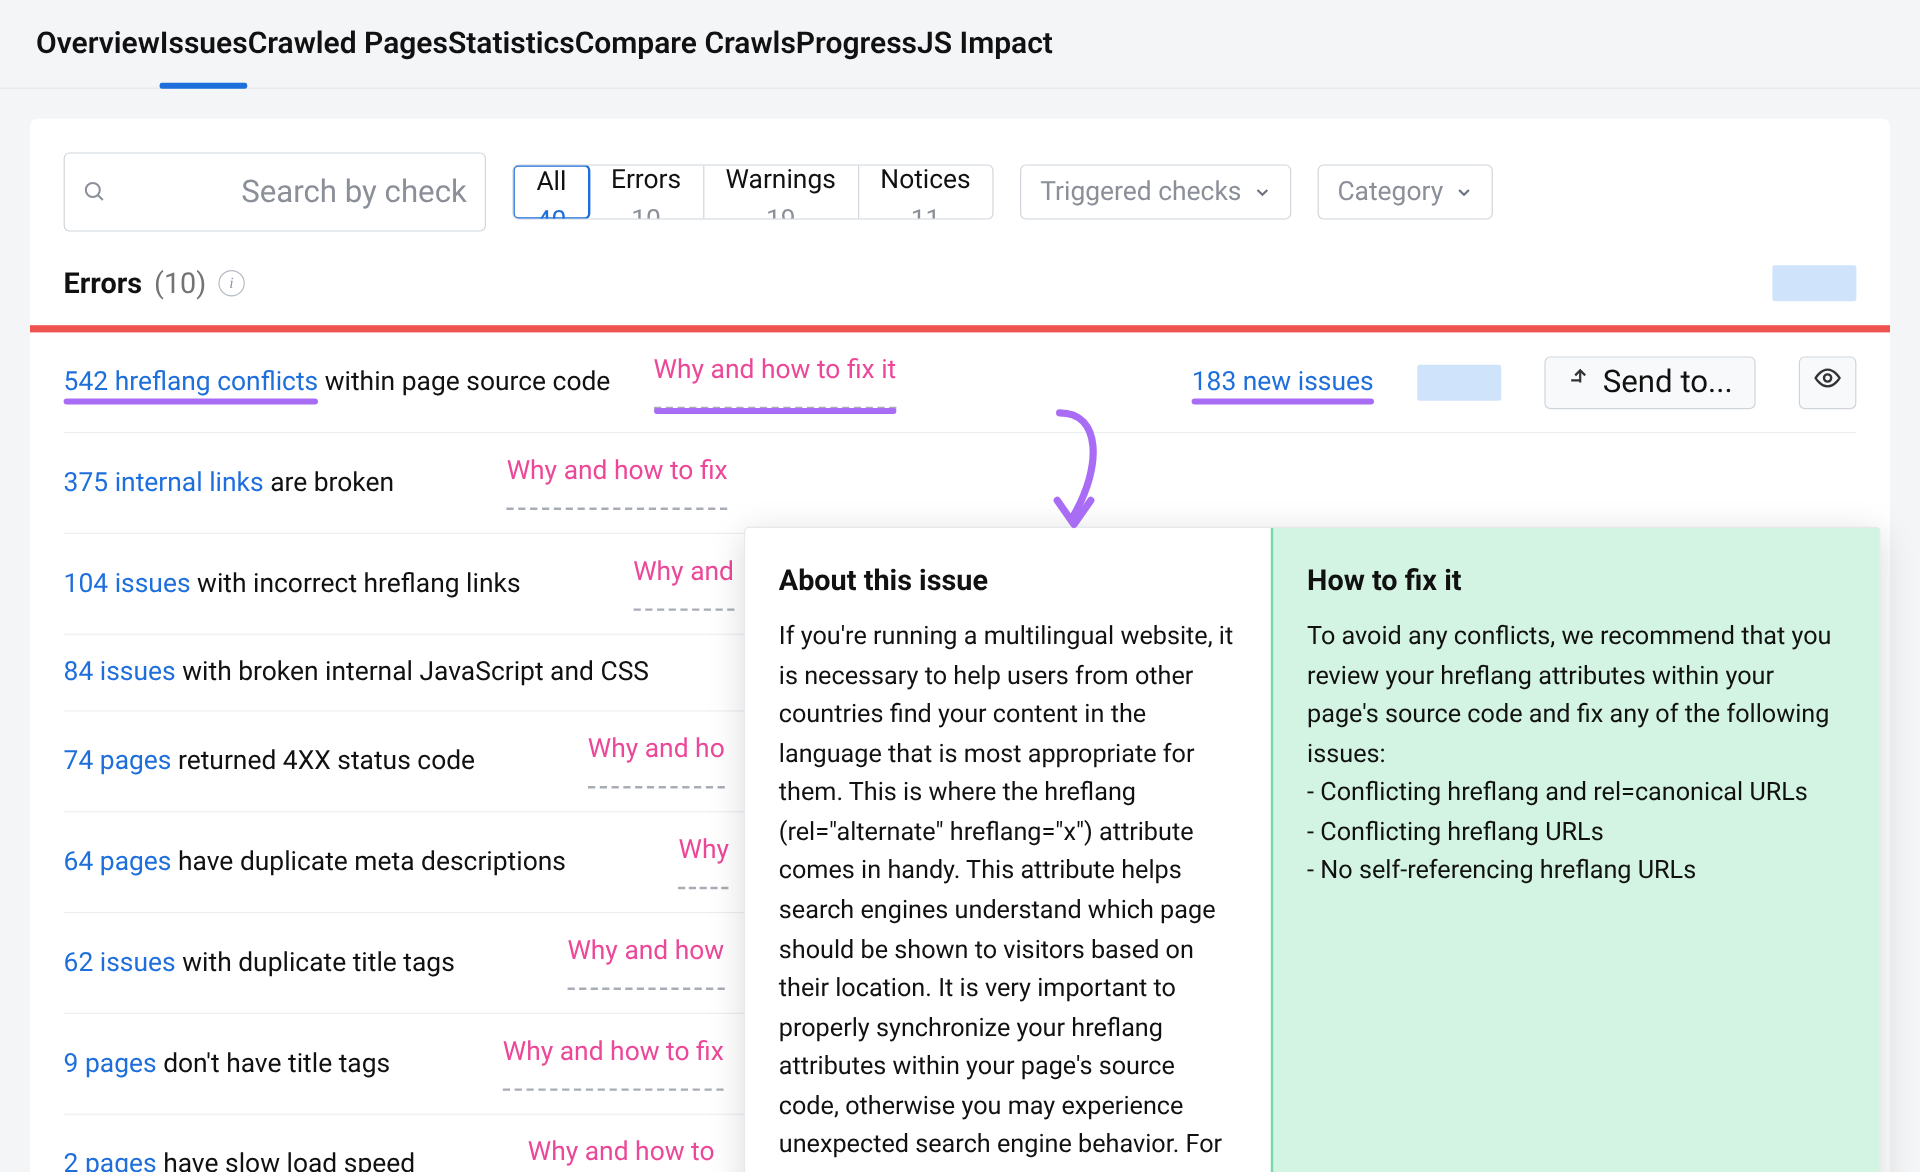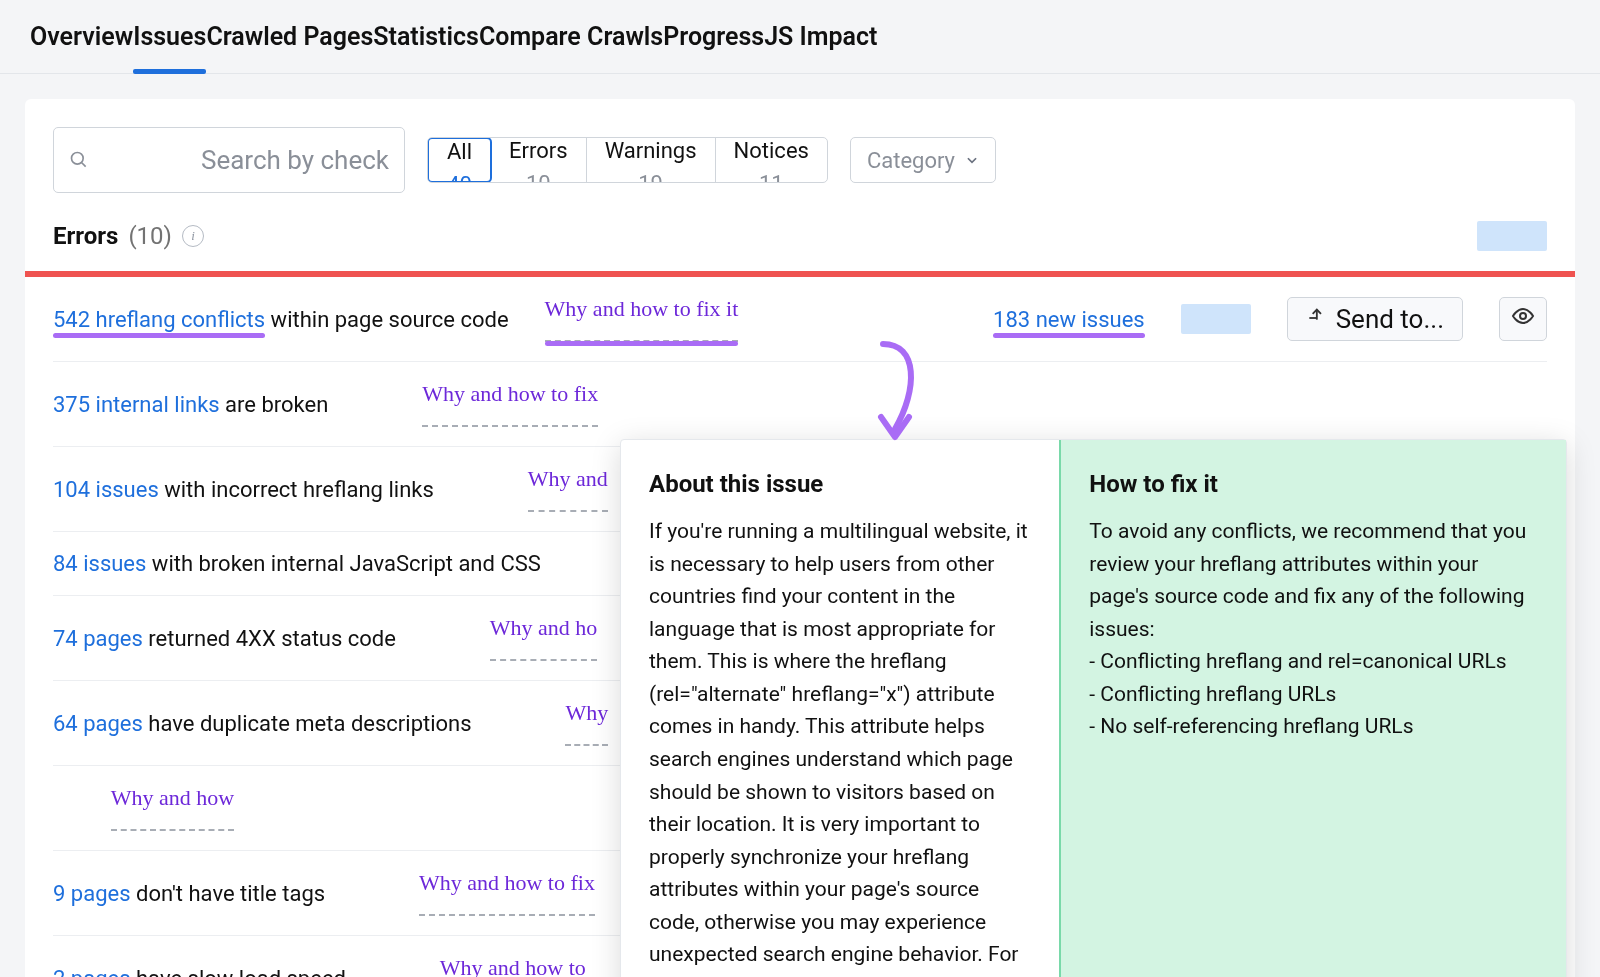--- a/index.html
+++ b/index.html
@@ -39,21 +39,21 @@
 
   .section-title{display:flex;align-items:center;gap:10px;font-size:24px;margin-top:28px;margin-bottom:20px;}
   .section-title b{font-weight:700;}
   .section-title .cnt{color:#737373;}
   .info-icon{width:20px;height:20px;border:1.5px solid #b5bbc4;border-radius:50%;display:flex;align-items:center;justify-content:center;font-family:"Georgia",serif;font-style:italic;font-size:13px;color:#8f96a2;}
 
   .redbar{height:6px;background:var(--red);margin:0 -28px;}
 
   .issue-row{display:flex;align-items:center;padding:19px 0;border-bottom:1px solid #eceef1;font-size:22px;gap:36px;}
   .issue-text .link{color:var(--blue);}
-  .why{color:#6d28d9;border-bottom:2px dashed var(--grey-dash);padding-bottom:18px;font-family:Liberation Serif, serif;}
+  .why{color:#ec4899;border-bottom:2px dashed var(--grey-dash);padding-bottom:18px;}
   .spacer{flex:1;}
   .newissues{color:var(--blue);}
   .btn{display:flex;align-items:center;gap:10px;border:1px solid var(--border);border-radius:5px;height:42px;padding:0 18px;font-size:26px;background:#f8f9fb;cursor:pointer;}
   .eye{width:46px;justify-content:center;padding:0;}
 
   .sparkline{width:70px;height:30px;background:#cfe4fb;border-radius:2px;}
 
   .underline-purple{position:relative;}
   .underline-purple::after{content:"";position:absolute;left:0;right:0;bottom:-6px;height:5px;background:var(--purple);border-radius:3px;}
 
@@ -112,20 +112,28 @@
       <div class="pill">
         <span>Warnings</span>
         <span class="cnt">19</span>
       </div>
       <div class="pill">
         <span>Notices</span>
         <span class="cnt">11</span>
       </div>
     </div>
 
+    <div class="dropdown">
+      <span>Triggered checks</span>
+      <span class="chev">
+        <svg width="14" height="14" viewBox="0 0 24 24" fill="none" stroke="#6b7280" stroke-width="3">
+            <polyline points="5 9 12 16 19 9"></polyline>
+          </svg>
+      </span>
+    </div>
 
     <div class="dropdown">
       <span>Category</span>
       <span class="chev">
         <svg width="14" height="14" viewBox="0 0 24 24" fill="none" stroke="#6b7280" stroke-width="3">
             <polyline points="5 9 12 16 19 9"></polyline>
           </svg>
       </span>
     </div>
   </div>
@@ -169,21 +177,21 @@
   </div>
 
   <div id="rows">
       <div class="issue-row truncate"><span class="issue-text"><span class="link">375 internal links</span><span> are broken</span></span>&nbsp;&nbsp;&nbsp;&nbsp;<span class="why">Why and how to fix</span></div>
       <div class="issue-row truncate"><span class="issue-text"><span class="link">104 issues</span><span> with incorrect hreflang links</span></span>&nbsp;&nbsp;&nbsp;&nbsp;<span class="why">Why and</span></div>
       <div class="issue-row truncate">
         <span class="issue-text"><span class="link">84 issues</span><span> with broken internal JavaScript and CSS</span></span>
       </div>
       <div class="issue-row truncate"><span class="issue-text"><span class="link">74 pages</span><span> returned 4XX status code</span></span>&nbsp;&nbsp;&nbsp;&nbsp;<span class="why">Why and ho</span></div>
       <div class="issue-row truncate"><span class="issue-text"><span class="link">64 pages</span><span> have duplicate meta descriptions</span></span>&nbsp;&nbsp;&nbsp;&nbsp;<span class="why">Why</span></div>
-      <div class="issue-row truncate">&nbsp;&nbsp;&nbsp;&nbsp;<span class="why">Why and how</span></div>
+      <div class="issue-row truncate"><span class="issue-text"><span class="link">62 issues</span><span> with duplicate title tags</span></span>&nbsp;&nbsp;&nbsp;&nbsp;<span class="why">Why and how</span></div>
       <div class="issue-row truncate"><span class="issue-text"><span class="link">9 pages</span><span> don't have title tags</span></span>&nbsp;&nbsp;&nbsp;&nbsp;<span class="why">Why and how to fix</span></div>
       <div class="issue-row truncate"><span class="issue-text"><span class="link">2 pages</span><span> have slow load speed</span></span>&nbsp;&nbsp;&nbsp;&nbsp;<span class="why">Why and how to</span></div>
     </div>
 
   <div class="arrow">
     <svg width="70" height="110" viewBox="0 0 70 110">
       <path d="M20 5 C 55 5, 55 50, 32 90" fill="none" stroke="#a96cf5" stroke-width="6" stroke-linecap="round"></path>
       <path d="M18 78 L32 98 L46 78" fill="none" stroke="#a96cf5" stroke-width="6" stroke-linecap="round" stroke-linejoin="round"></path>
     </svg>
   </div>

